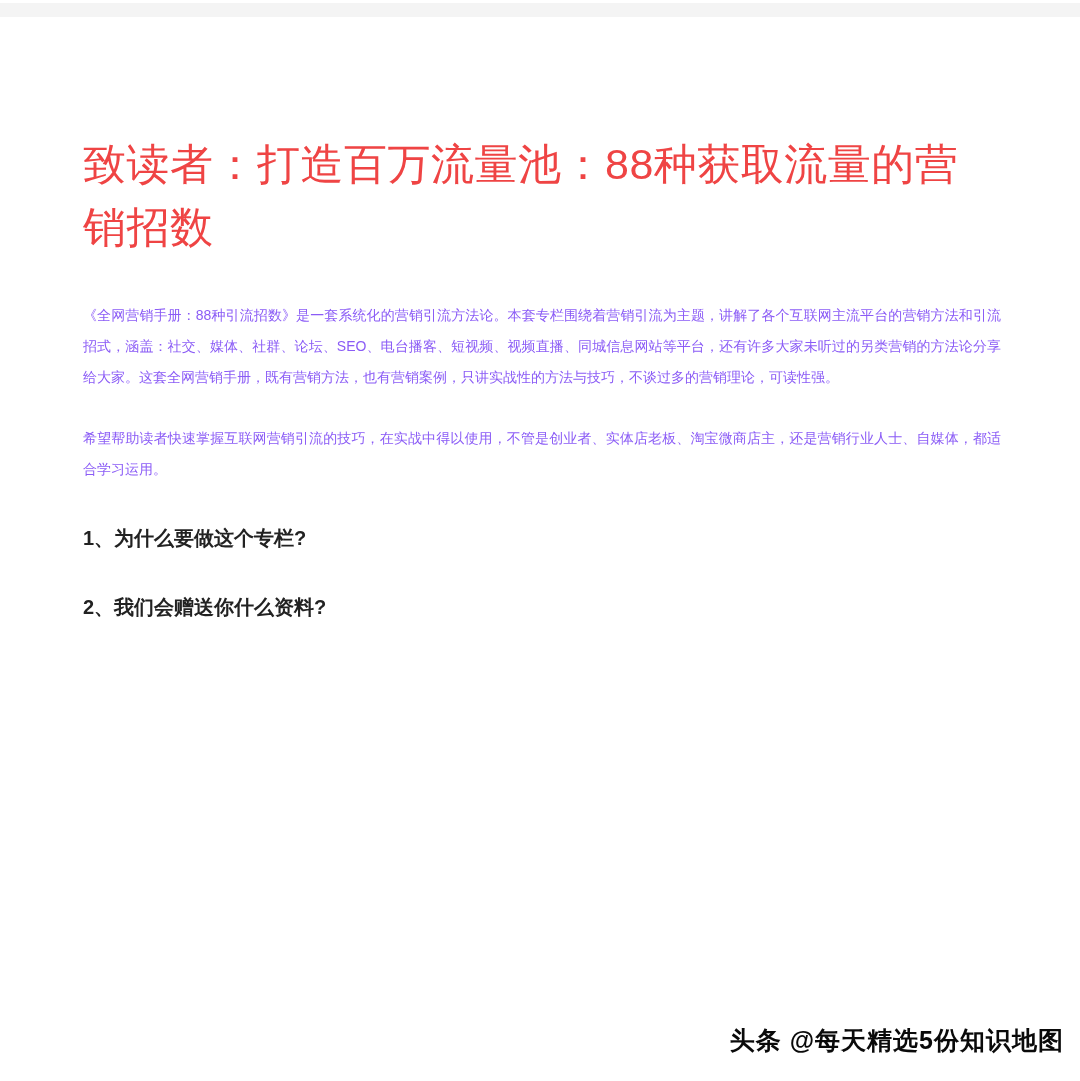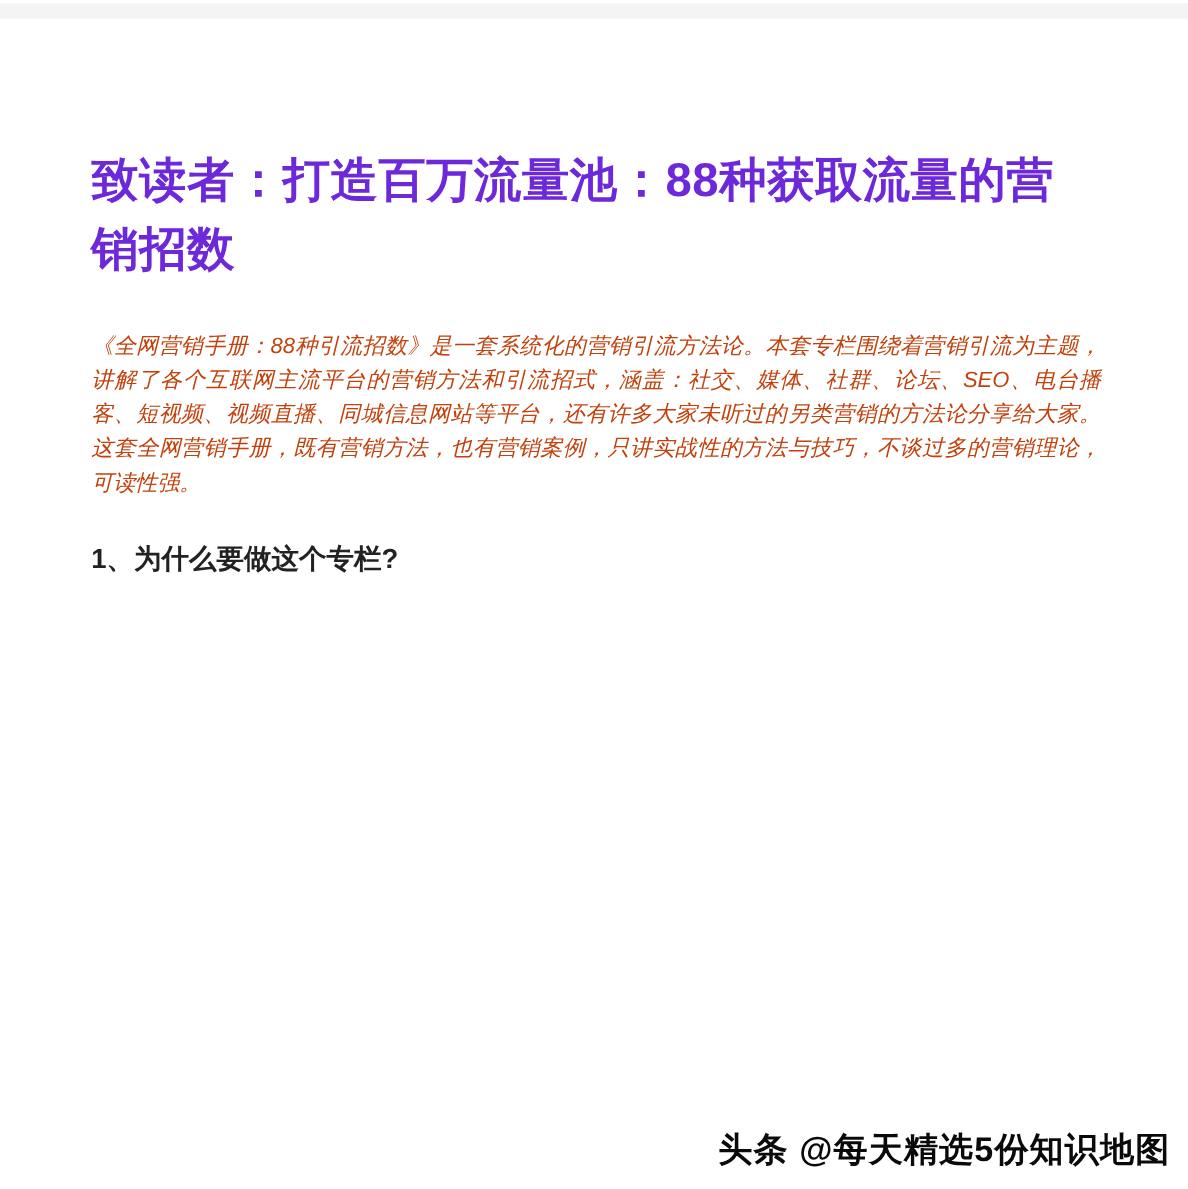--- a/index.html
+++ b/index.html
@@ -22,47 +22,46 @@
   .content {
     position: absolute;
     left: 83px;
     top: 0;
     width: 918px;
   }
   .title {
     margin: 133px 0 0 0;
     font-size: 43px;
     line-height: 63px;
-    font-weight: 700;
-    color: #6d28d9;
+    font-weight: 400;
+    color: #ef4444;
     letter-spacing: 0.5px;
   }
   .para {
     margin: 30px 0 0 0;
-    font-size: 20px;
+    font-size: 14px;
     line-height: 31px;
     font-weight: 400;
-    color: #c2410c;
+    color: #8b5cf6;
     text-align: justify;
-    font-style: italic;
   }
   .title + .para { margin-top: 41px; }
   .heading {
     margin: 38px 0 0 0;
-    font-size: 25px;
+    font-size: 20px;
     line-height: 31px;
     font-weight: 700;
     color: #222222;
   }
   .heading + .para { margin-top: 33px; }
   .watermark {
     position: absolute;
     right: 16px;
     top: 1024px;
-    font-size: 31px;
+    font-size: 25px;
     font-weight: 700;
     color: #0a0a0a;
     letter-spacing: 1px;
     white-space: nowrap;
     text-shadow:
       2px 2px 0 #ffffff,
       3px 3px 0 #ffffff,
       -1px -1px 0 #ffffff,
       1px -1px 0 #ffffff,
       -1px 1px 0 #ffffff;
@@ -72,20 +71,22 @@
 </head>
 <body>
 
 <div class="top-bar"></div>
 
 <div class="content">
   <h1 class="title">致读者：打造百万流量池：88种获取流量的营销招数</h1>
 
   <p class="para">《全网营销手册：88种引流招数》是一套系统化的营销引流方法论。本套专栏围绕着营销引流为主题，讲解了各个互联网主流平台的营销方法和引流招式，涵盖：社交、媒体、社群、论坛、SEO、电台播客、短视频、视频直播、同城信息网站等平台，还有许多大家未听过的另类营销的方法论分享给大家。这套全网营销手册，既有营销方法，也有营销案例，只讲实战性的方法与技巧，不谈过多的营销理论，可读性强。</p>
 
+  <p class="para">希望帮助读者快速掌握互联网营销引流的技巧，在实战中得以使用，不管是创业者、实体店老板、淘宝微商店主，还是营销行业人士、自媒体，都适合学习运用。</p>
 
   <h2 class="heading">1、为什么要做这个专栏?</h2>
 
 
 
+  <h2 class="heading">2、我们会赠送你什么资料?</h2>
 </div>
 
 <div class="watermark">头条 @每天精选5份知识地图</div>
 
 </body></html>

